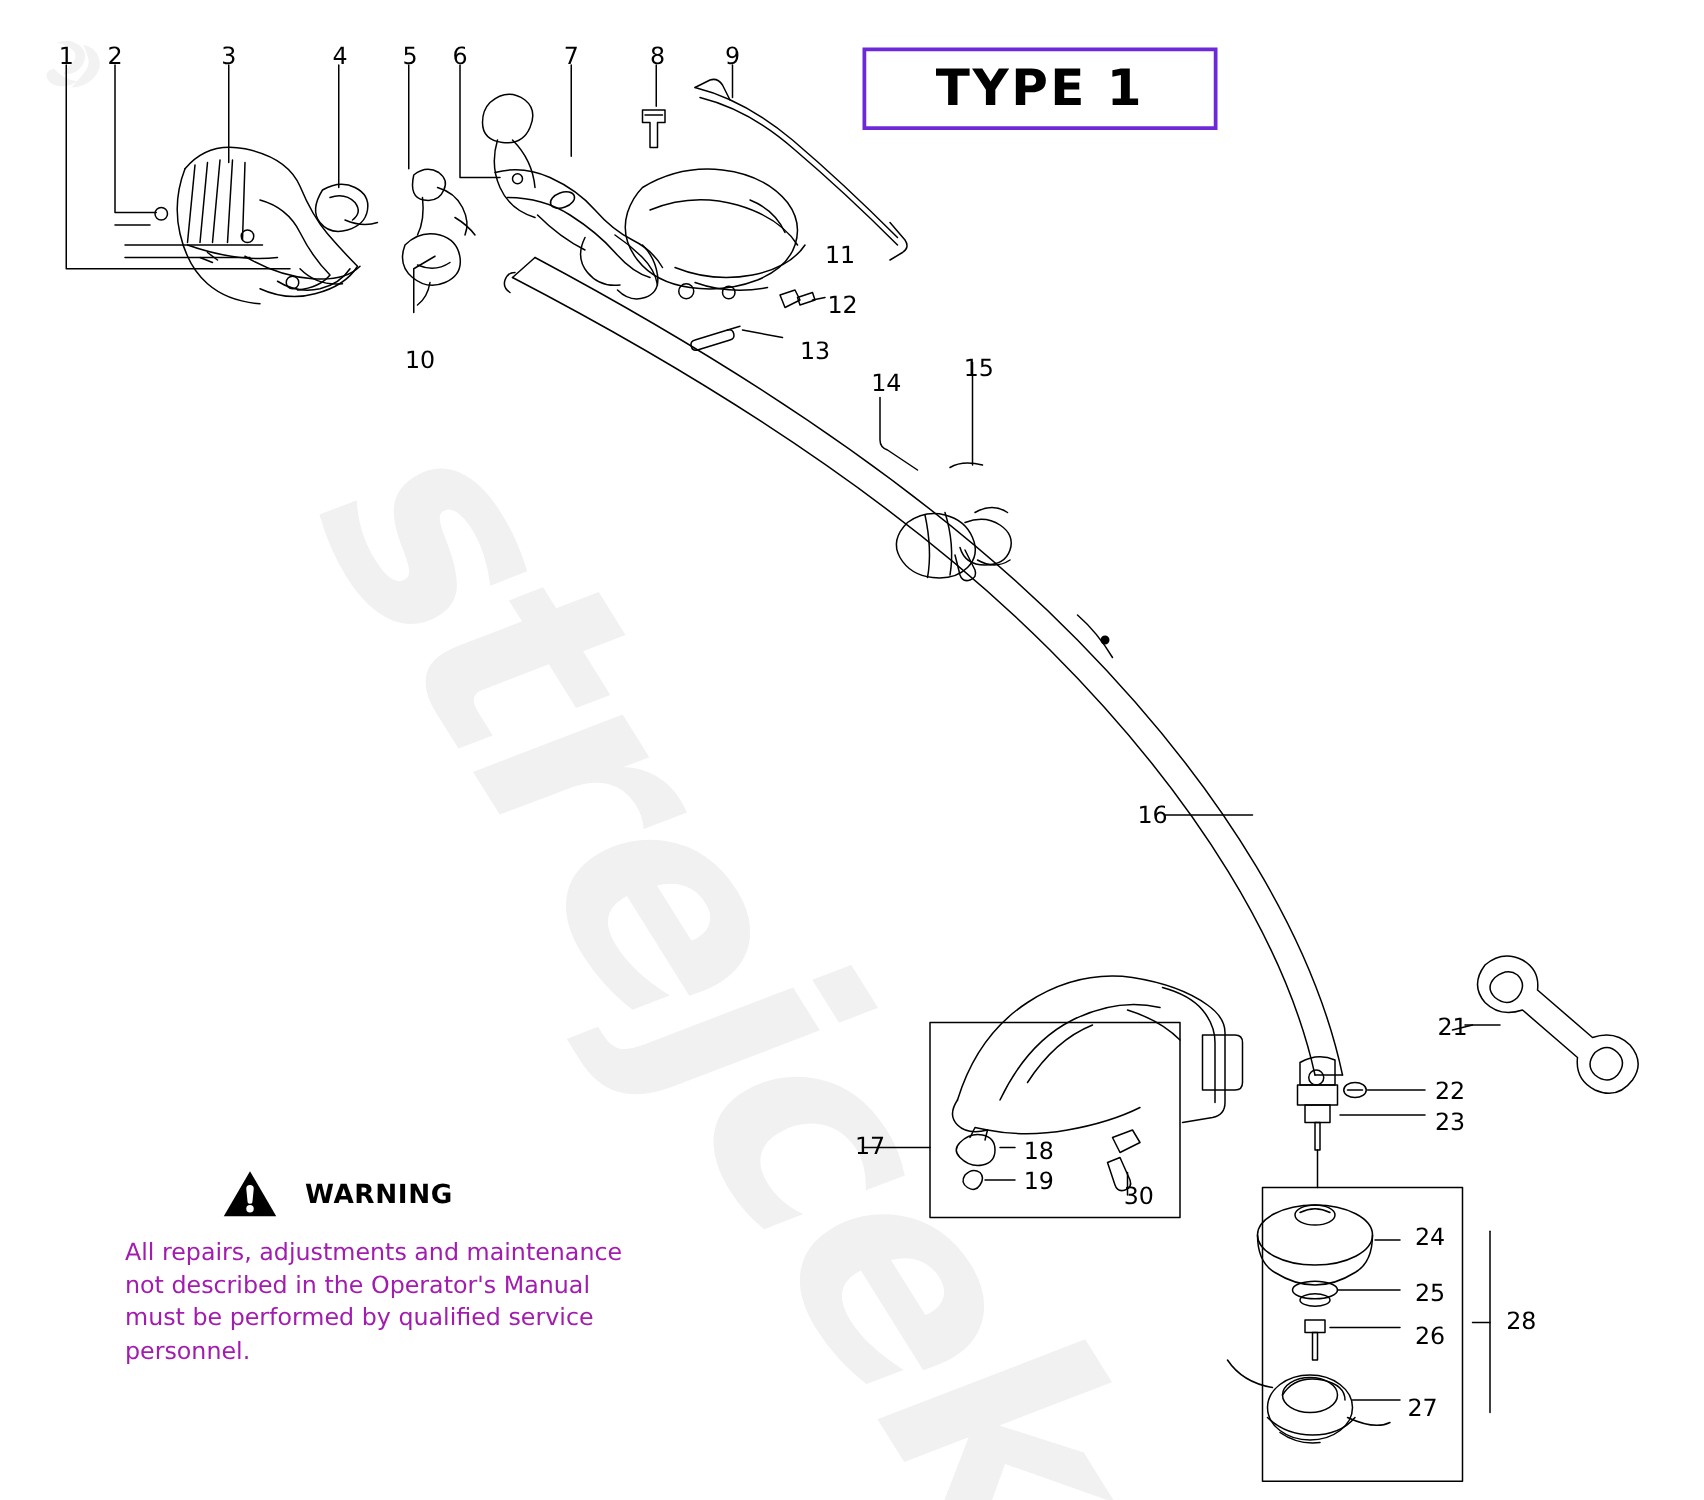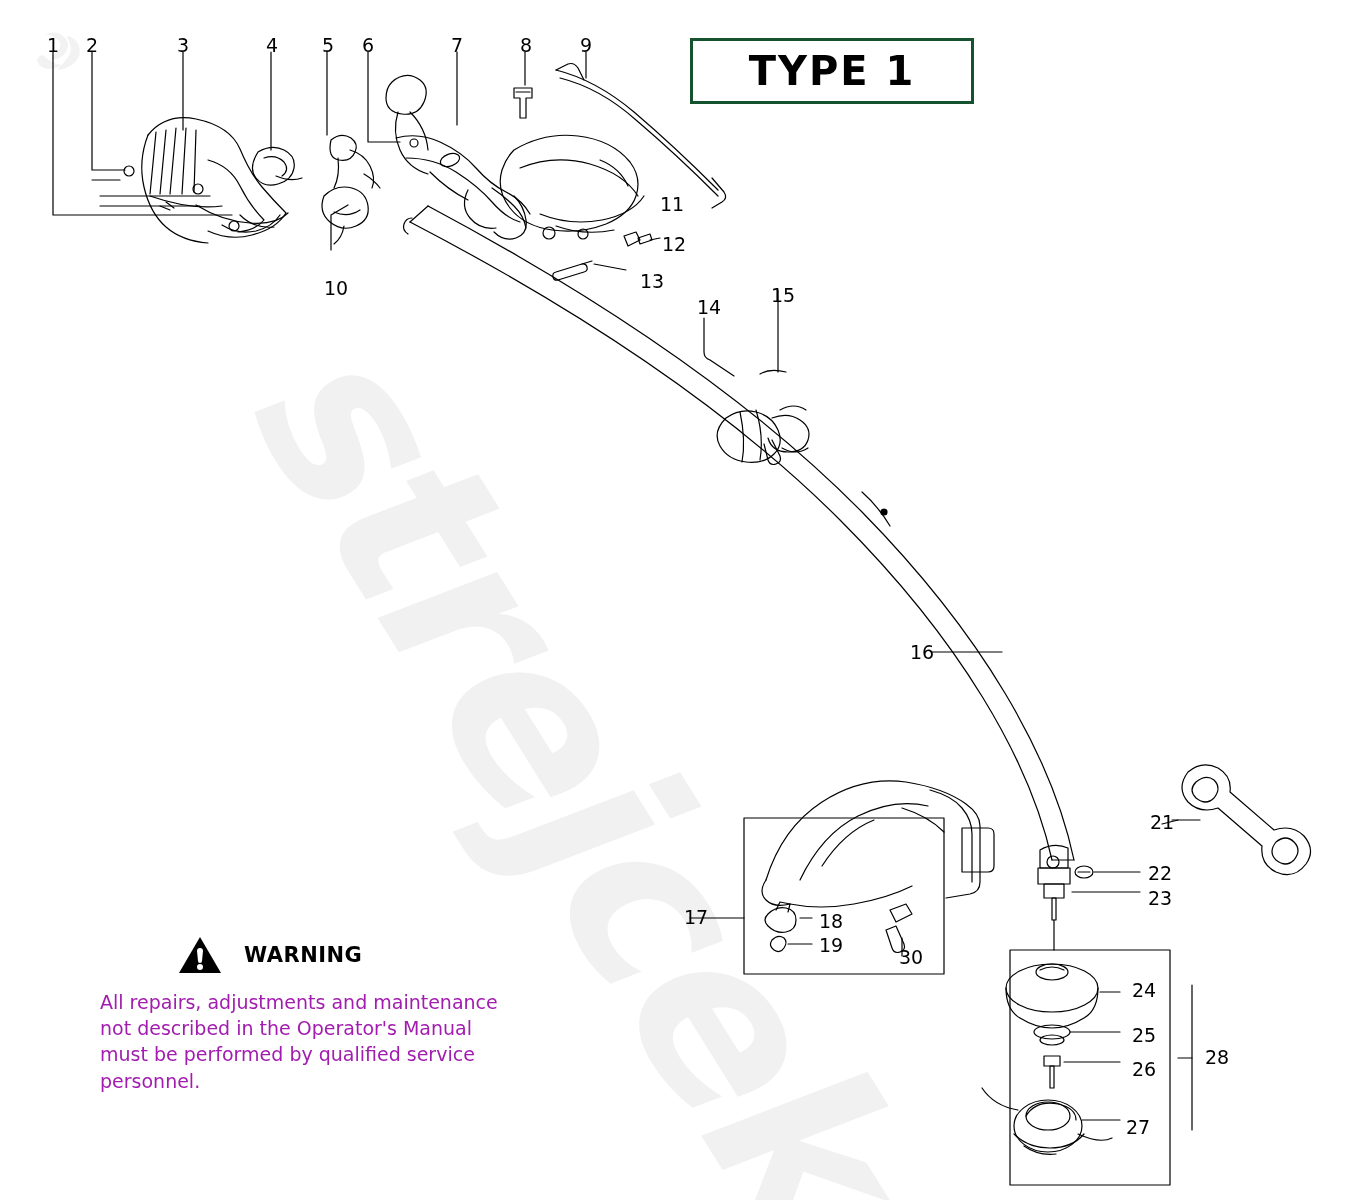--- a/index.html
+++ b/index.html
@@ -56,21 +56,21 @@
     height: 200px;
     color: #f2f2f2;
   }
   
   .type-box {
     position: absolute;
     left: 690px;
     top: 38px;
     width: 278px;
     height: 60px;
-    border: 3px solid #14532d;
+    border: 3px solid #6d28d9;
     display: flex;
     align-items: center;
     justify-content: center;
   }
   .type-box span {
     font-family: "DejaVu Sans", sans-serif;
     font-size: 40px;
     font-weight: bold;
     letter-spacing: 2px;
   }

